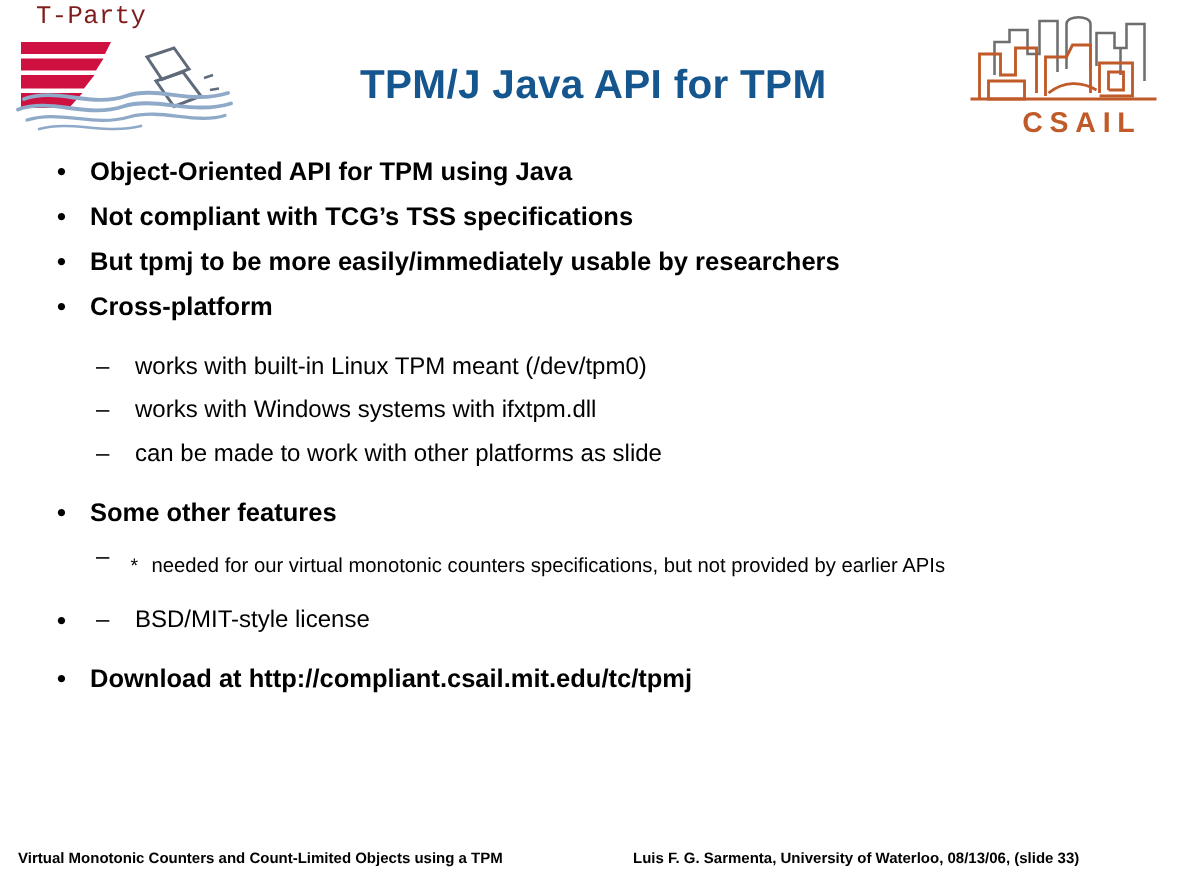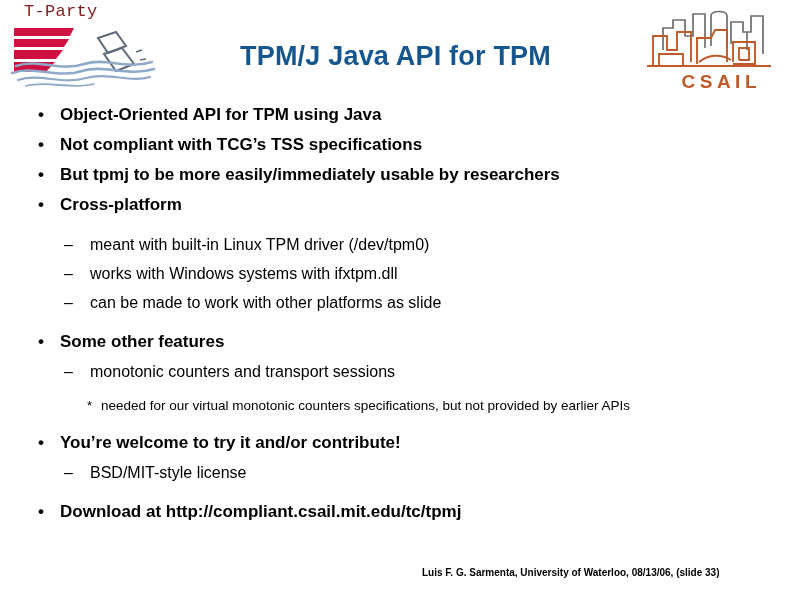--- a/index.html
+++ b/index.html
@@ -226,21 +226,21 @@
 
   <div class="row lvl1">
     <span class="mk">•</span>
     <span class="txt">Cross-platform</span>
   </div>
 
   <div class="gap-sm"></div>
 
   <div class="row lvl2">
     <span class="mk">–</span>
-    <span class="txt">meant with built-in Linux TPM driver (/dev/tpm0)</span>
+    <span class="txt">works with built-in Linux TPM meant (/dev/tpm0)</span>
   </div>
 
   <div class="row lvl2">
     <span class="mk">–</span>
     <span class="txt">works with Windows systems with ifxtpm.dll</span>
   </div>
 
   <div class="row lvl2">
     <span class="mk">–</span>
     <span class="txt">can be made to work with other platforms as slide</span>
@@ -248,46 +248,45 @@
 
   <div class="gap-sm"></div>
 
   <div class="row lvl1">
     <span class="mk">•</span>
     <span class="txt">Some other features</span>
   </div>
 
   <div class="row lvl2">
     <span class="mk">–</span>
-    <span class="txt">monotonic counters and transport sessions</span>
   </div>
 
   <div class="gap-sm"></div>
 
   <div class="row lvl3">
     <span class="mk">*</span>
     <span class="txt">needed for our virtual monotonic counters specifications, but not provided by earlier APIs</span>
   </div>
 
   <div class="gap-md"></div>
 
   <div class="row lvl1">
     <span class="mk">•</span>
-    <span class="txt">You’re welcome to try it and/or contribute!</span>
   </div>
 
   <div class="row lvl2">
     <span class="mk">–</span>
     <span class="txt">BSD/MIT-style license</span>
   </div>
 
   <div class="gap-sm"></div>
 
   <div class="row lvl1">
     <span class="mk">•</span>
     <span class="txt">Download at http://compliant.csail.mit.edu/tc/tpmj</span>
   </div>
 
 </div>
 
 <div id="footer">
+  <div id="footer-left">Virtual Monotonic Counters and Count-Limited Objects using a TPM</div>
   <div id="footer-right">Luis F. G. Sarmenta, University of Waterloo, 08/13/06, (slide 33)</div>
 </div>
 
 </body></html>

